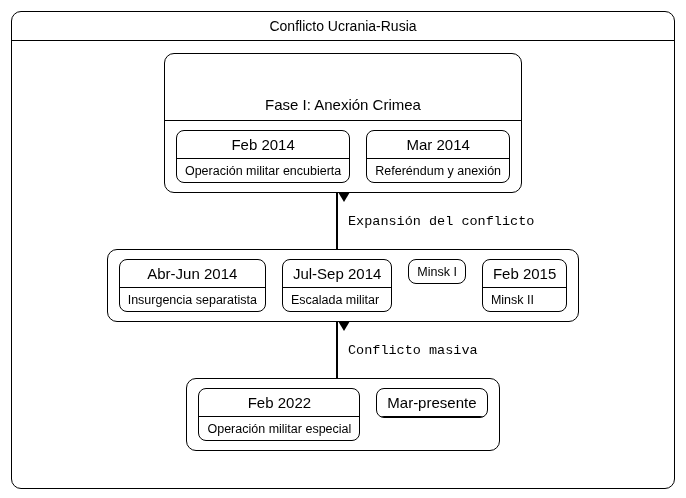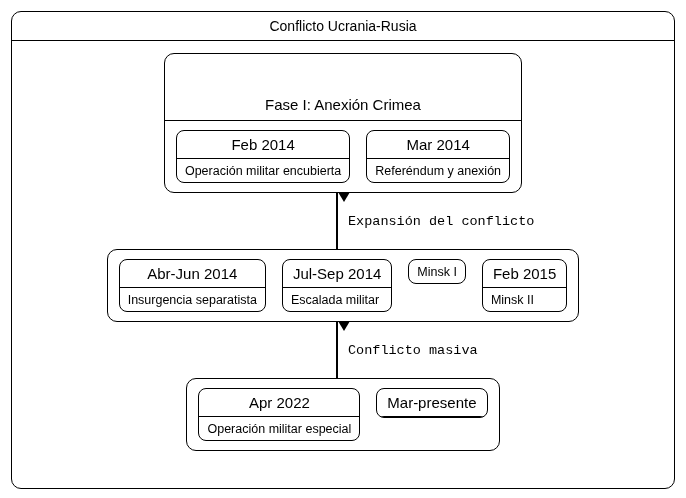--- a/index.html
+++ b/index.html
@@ -166,21 +166,21 @@
 
       <div class="arrow">
         <div class="arrow-line"></div>
         <div class="arrow-head"></div>
         <div class="arrow-label">Conflicto masiva</div>
       </div>
 
       <section class="phase">
         <div class="events">
           <div class="event">
-            <div class="event-date">Apr 2022</div>
+            <div class="event-date">Feb 2022</div>
             <div class="event-desc">Operación militar especial</div>
           </div>
           <div class="event">
             <div class="event-date">Mar-presente</div>
           </div>
         </div>
       </section>
 
     </div>
   </div>

